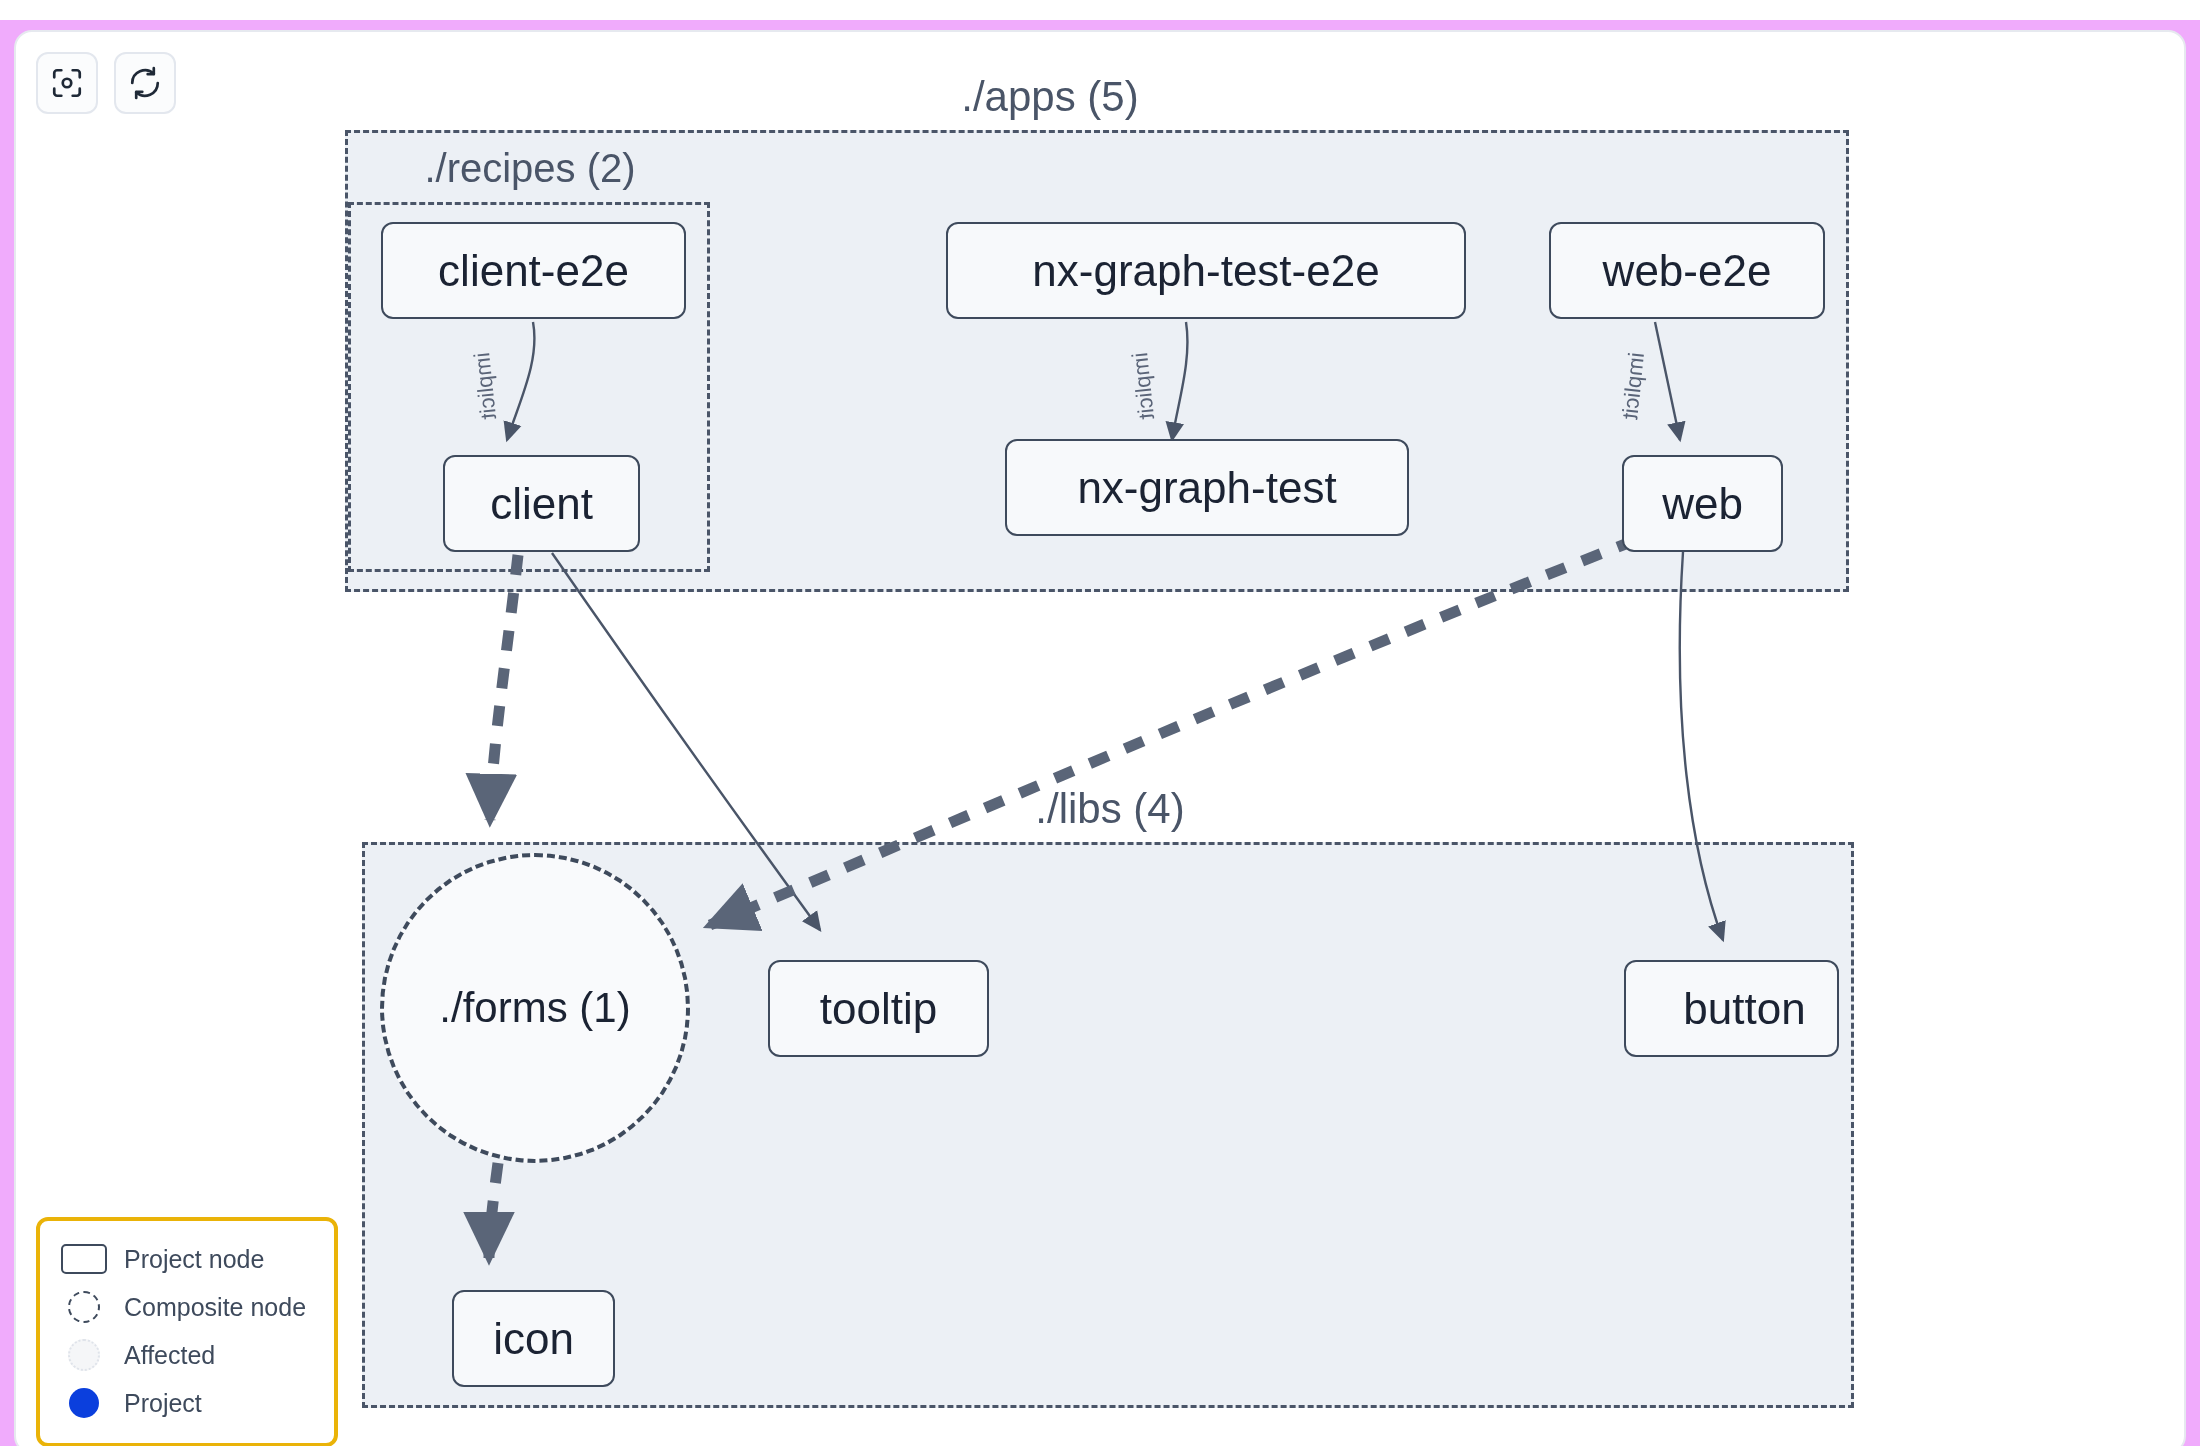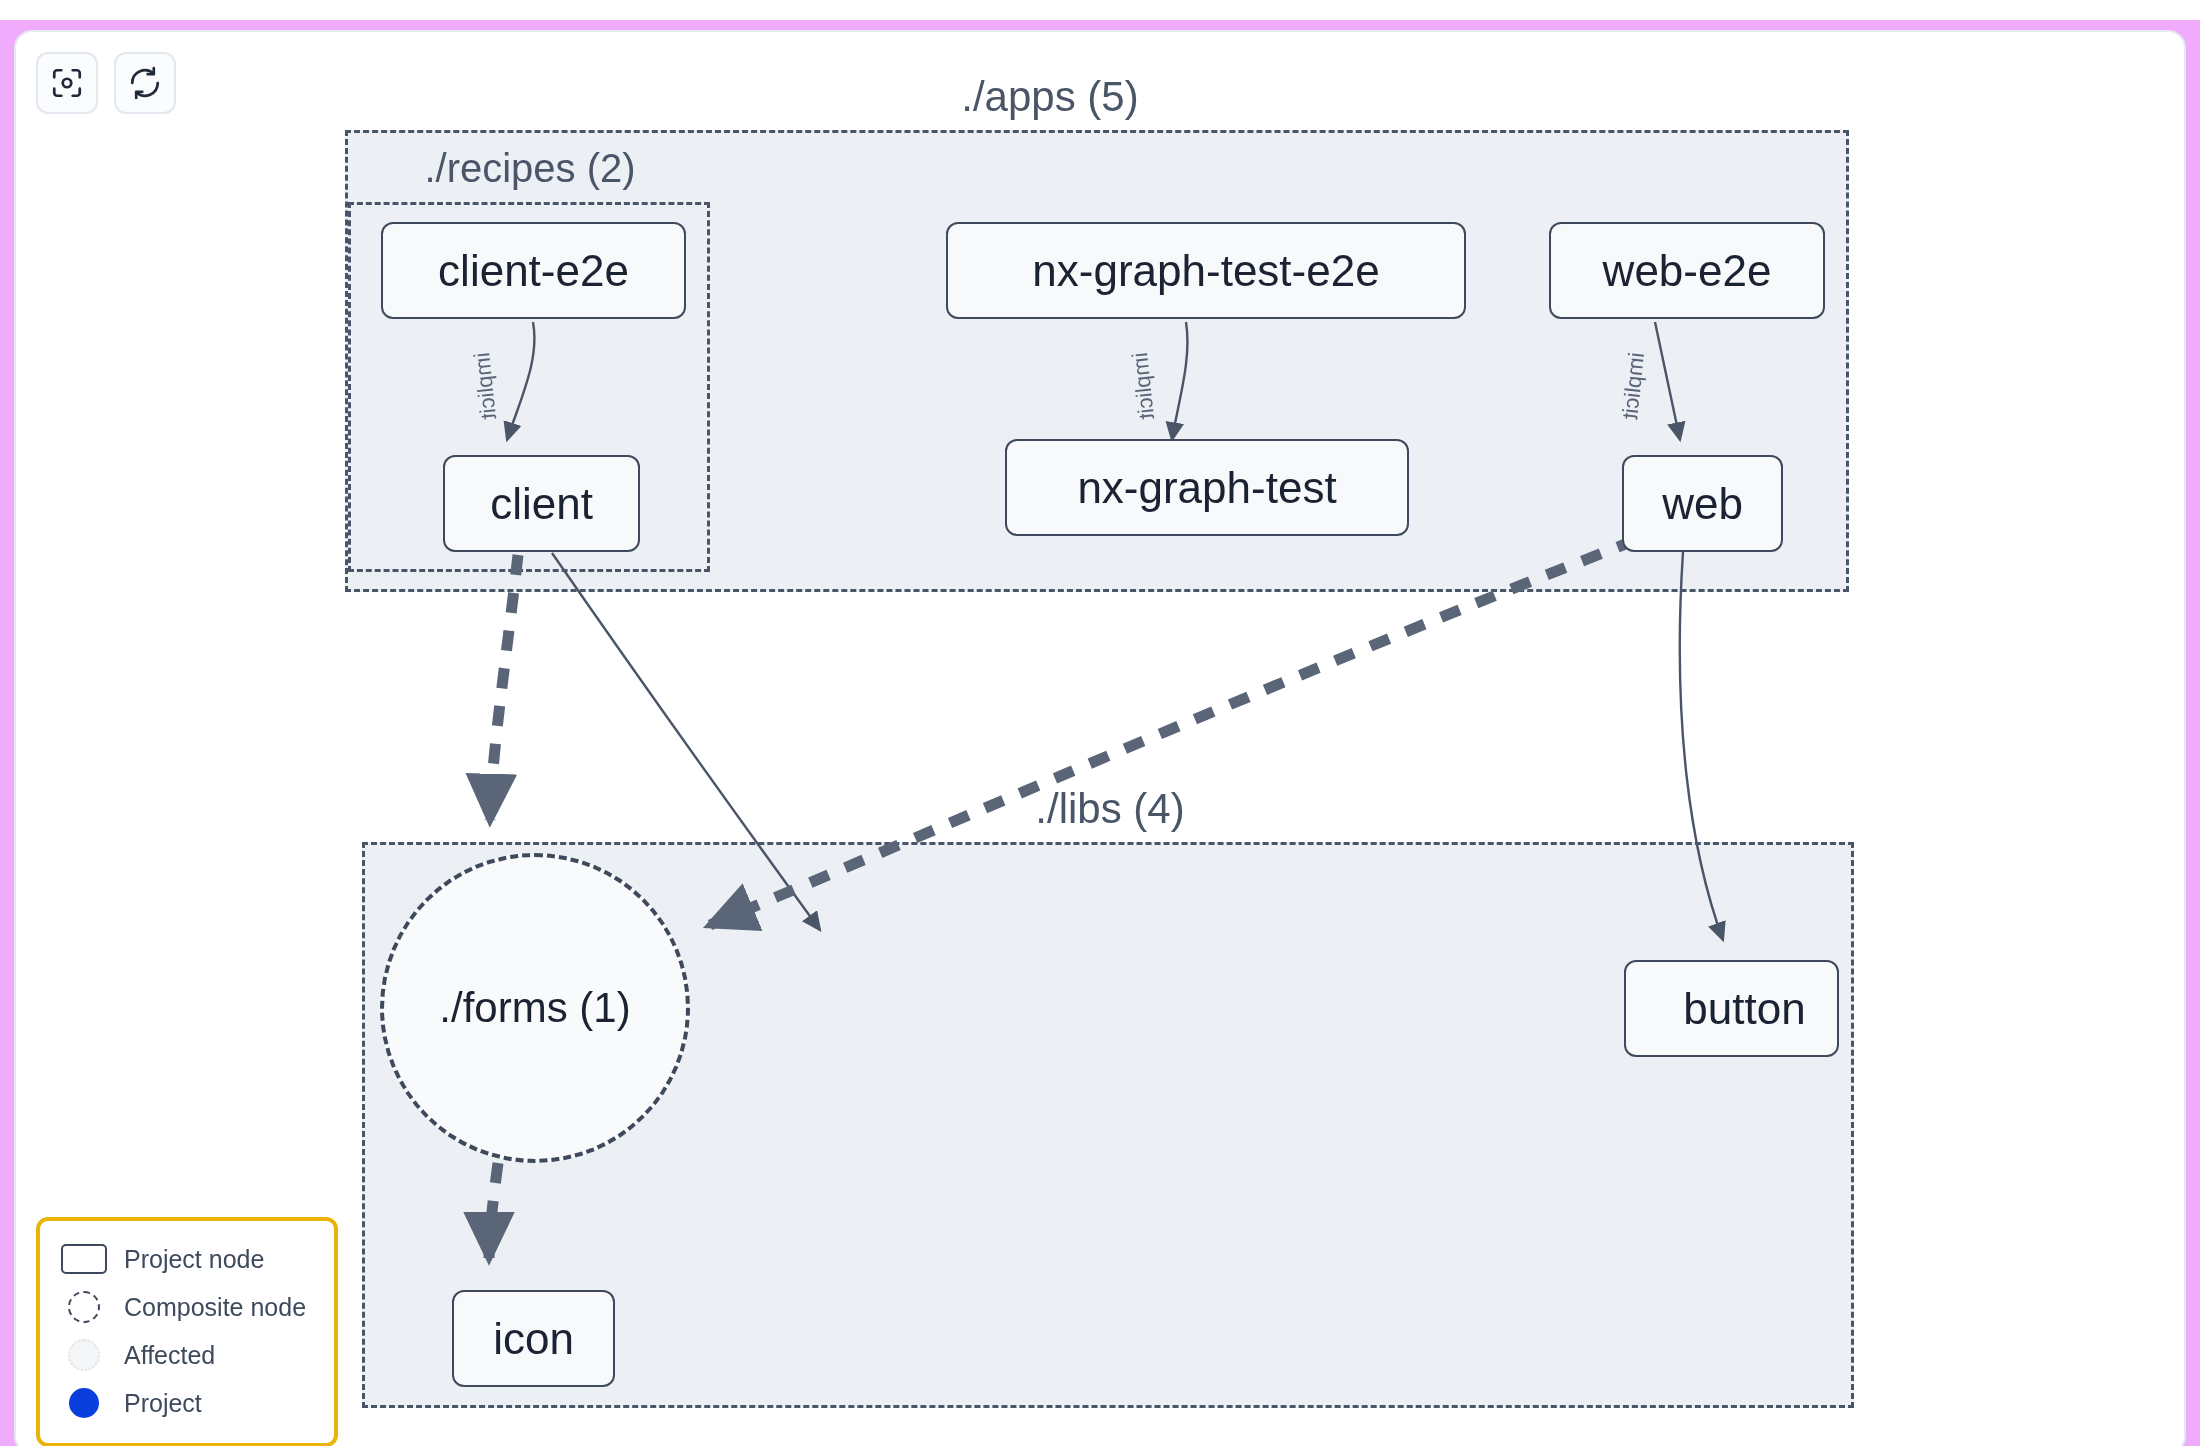--- a/index.html
+++ b/index.html
@@ -280,20 +280,21 @@
     <div class="node" style="left:1549px; top:202px; width:276px; height:97px;">web-e2e</div>
 
     <div class="node" style="left:443px; top:435px; width:197px; height:97px;">client</div>
 
     <div class="node" style="left:1005px; top:419px; width:404px; height:97px;">nx-graph-test</div>
 
     <div class="node" style="left:1622px; top:435px; width:161px; height:97px;">web</div>
 
     <div class="composite-node" style="left:380px; top:833px; width:310px; height:310px;">./forms (1)</div>
 
+    <div class="node" style="left:768px; top:940px; width:221px; height:97px;">tooltip</div>
 
     <div class="node" style="left:1624px; top:940px; width:215px; height:97px;padding-left:26px;">button</div>
 
     <div class="node" style="left:452px; top:1270px; width:163px; height:97px;">icon</div>
   </div>
 
   <div class="legend">
     <div class="legend-row">
       <div class="legend-swatch">
         <div class="sw-project"></div>

